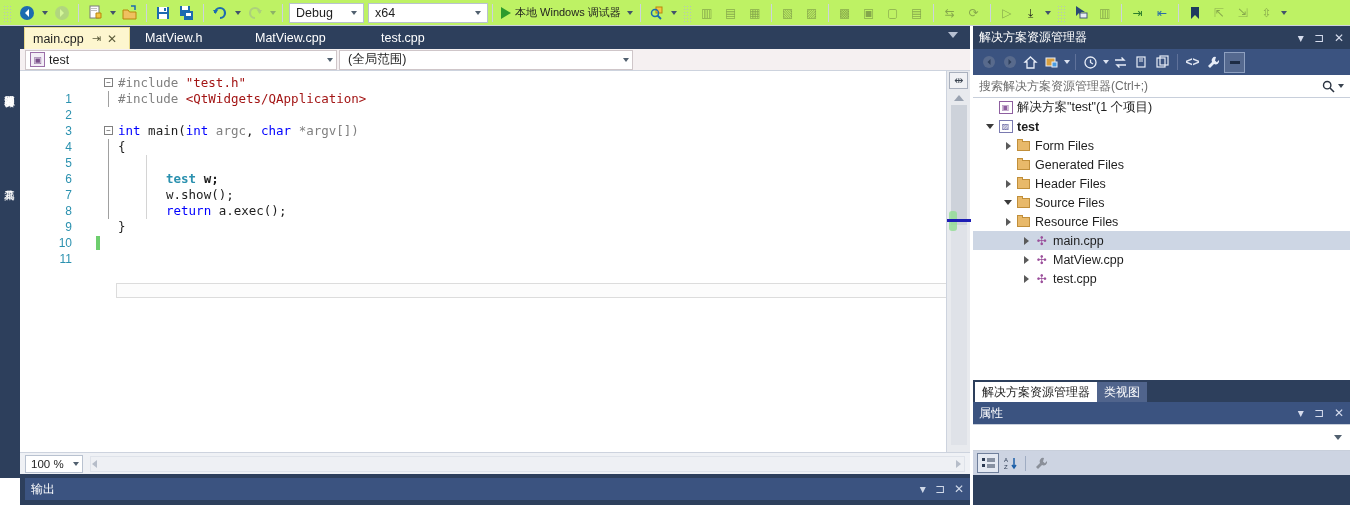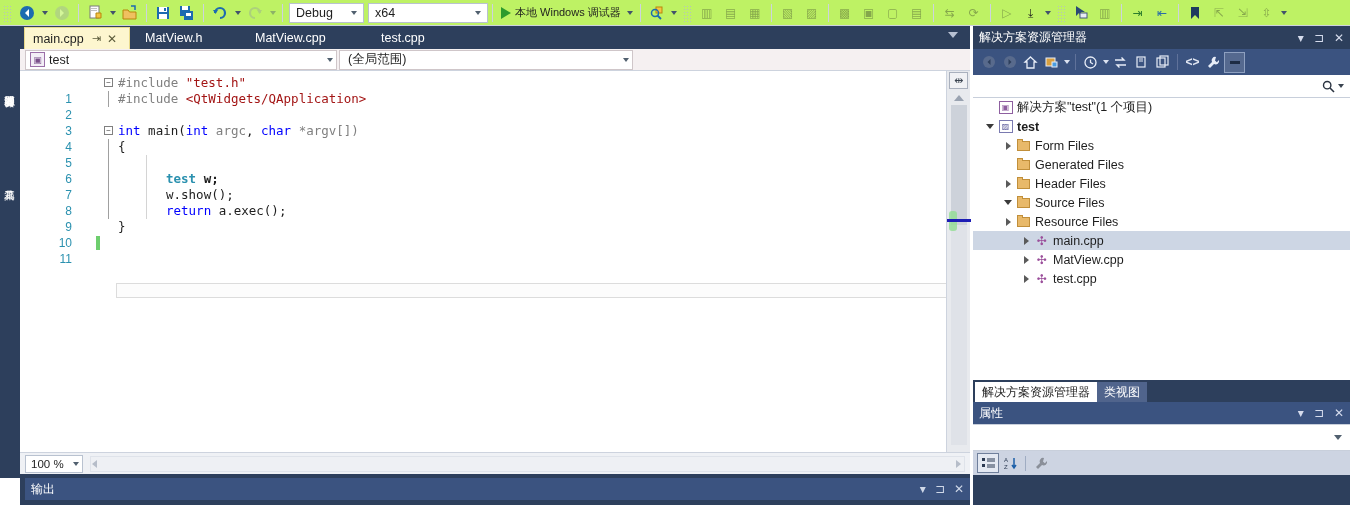--- a/index.html
+++ b/index.html
@@ -603,20 +603,21 @@
           </svg>
       </div>
       <div class="sebtn sel">
         <svg width="14" height="14" viewBox="0 0 14 14">
             <rect x="2" y="6" width="10" height="3" fill="#1e2c44"></rect>
           </svg>
       </div>
     </div>
 
     <div class="sesearch">
+      <span class="ph">搜索解决方案资源管理器(Ctrl+;)</span>
       <span class="mg">
         <svg width="13" height="13" viewBox="0 0 13 13">
             <circle cx="5.2" cy="5.2" r="3.7" stroke="#2a3340" stroke-width="1.4" fill="none"></circle>
             <path d="M8 8 L12 12" stroke="#2a3340" stroke-width="1.6"></path>
           </svg>
         <span class="na" style="width:0;height:0;border-left:3.5px solid transparent;border-right:3.5px solid transparent;border-top:4px solid #3a4450;"></span>
       </span>
     </div>
 
     <div class="setree">

